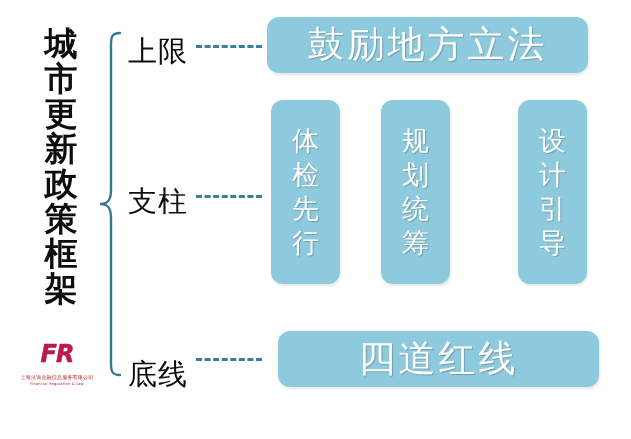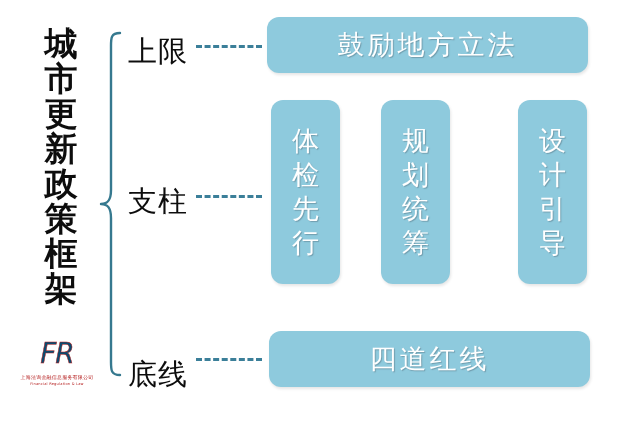--- a/index.html
+++ b/index.html
@@ -43,25 +43,25 @@
   
   #logo-block {
     position: absolute;
     left: 10px;
     top: 334px;
     width: 94px;
     height: 58px;
     text-align: center;
   }
   #logo-mark {
-    font-size: 28px;
-    font-weight: normal;
+    font-size: 24px;
+    font-weight: bold;
     font-style: italic;
     letter-spacing: -1px;
-    color: #0c4a6e;
+    color: #be185d;
     line-height: 40px;
     font-family: "DejaVu Sans", "Liberation Sans", sans-serif;
     -webkit-text-stroke: 0.5px #b51f1f;
   }
   #logo-cn {
     font-size: 5px;
     color: #b51f1f;
     line-height: 7px;
     letter-spacing: 0.2px;
     white-space: nowrap;
@@ -118,41 +118,41 @@
     border-radius: 12px;
     box-shadow: 1px 2px 3px rgba(0,0,0,0.10);
   }
   .box-text-h {
     width: 100%;
     height: 100%;
     display: flex;
     align-items: center;
     justify-content: center;
     color: #ffffff;
-    font-size: 27px;
+    font-size: 37px;
     letter-spacing: 3px;
     font-family: "DejaVu Sans", "Liberation Sans", sans-serif;
     text-shadow: 1px 1px 1px rgba(90,120,135,0.55);
   }
   .box-text-v {
     width: 100%;
     height: 100%;
     display: flex;
     flex-direction: column;
     align-items: center;
     justify-content: center;
     color: #ffffff;
     font-size: 27px;
     line-height: 34px;
     font-family: "DejaVu Sans", "Liberation Sans", sans-serif;
     text-shadow: 1px 1px 1px rgba(90,120,135,0.55);
   }
 
   #box-upper  { left: 267px; top: 17px;  width: 321px; height: 56px;  }
-  #box-bottom { left: 269px; top: 331px; width: 321px; height: 56px;  }
+  #box-bottom { left: 278px; top: 331px; width: 321px; height: 56px;  }
 
   #pillar-1 { left: 271px; top: 100px; width: 69px; height: 184px; }
   #pillar-2 { left: 381px; top: 100px; width: 69px; height: 184px; }
   #pillar-3 { left: 518px; top: 100px; width: 69px; height: 184px; }
 </style>
 </head>
 <body>
 
 <div id="canvas">
 

